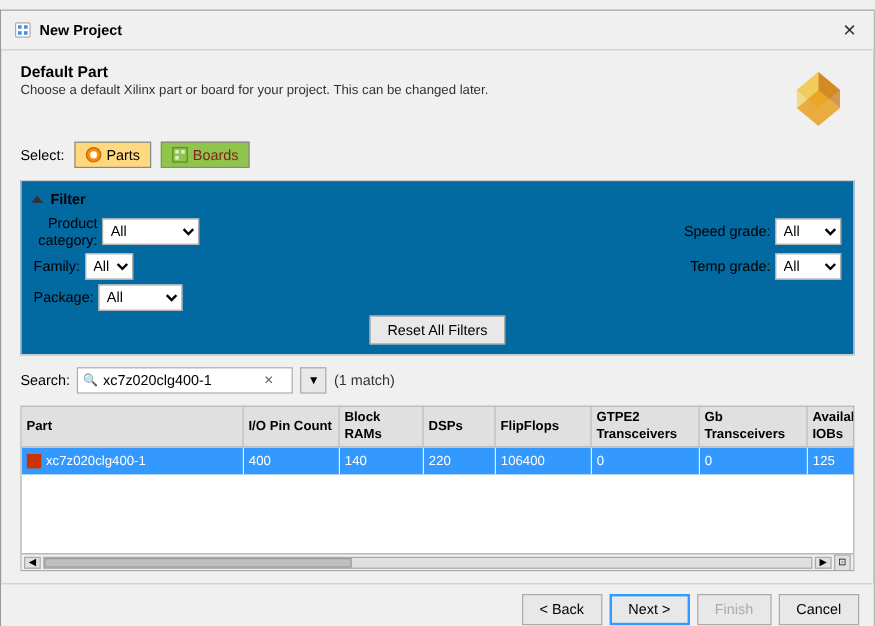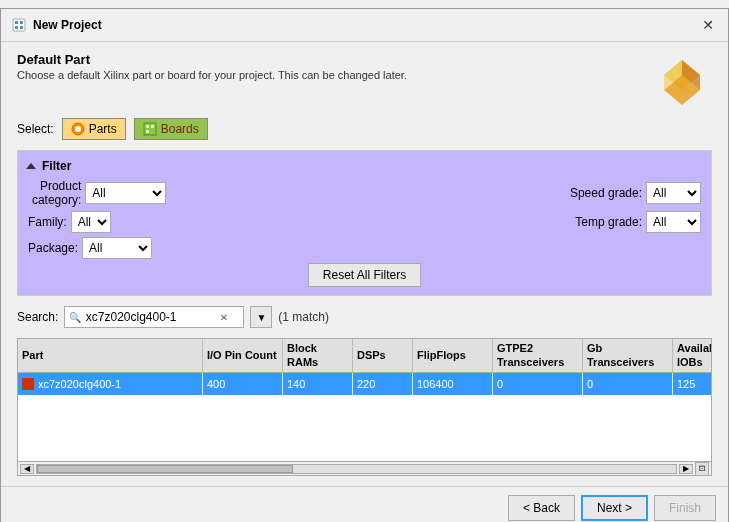--- a/index.html
+++ b/index.html
@@ -109,21 +109,21 @@
       background: #ffd980;
       border-color: #888;
     }
     .tab-btn.boards-tab {
       background: #90c44a;
       color: #7f1d1d;
       border-color: #888;
     }
     .filter-section {
       border: 1px solid #ccc;
-      background: #c4b5fd;
+      background: #0369a1;
       padding: 8px 10px;
       margin-bottom: 4px;
     }
     .filter-title {
       font-weight: bold;
       font-size: 12px;
       margin-bottom: 6px;
       display: flex;
       align-items: center;
       gap: 4px;
@@ -519,14 +519,17 @@
   <div class="bottom-bar">
     <button class="btn-nav">
       <span>&lt; Back</span>
     </button>
     <button class="btn-nav active" style="background:#e8e8e8; border:2px solid #3399ff;">
       <span>Next &gt;</span>
     </button>
     <button class="btn-nav disabled" disabled="">
       <span>Finish</span>
     </button>
+    <button class="btn-nav">
+      <span>Cancel</span>
+    </button>
   </div>
 </div>
 
 </body></html>

